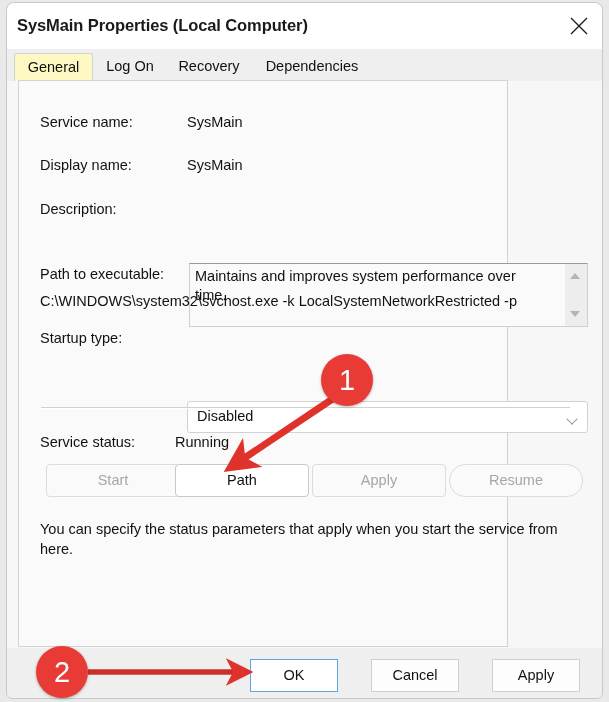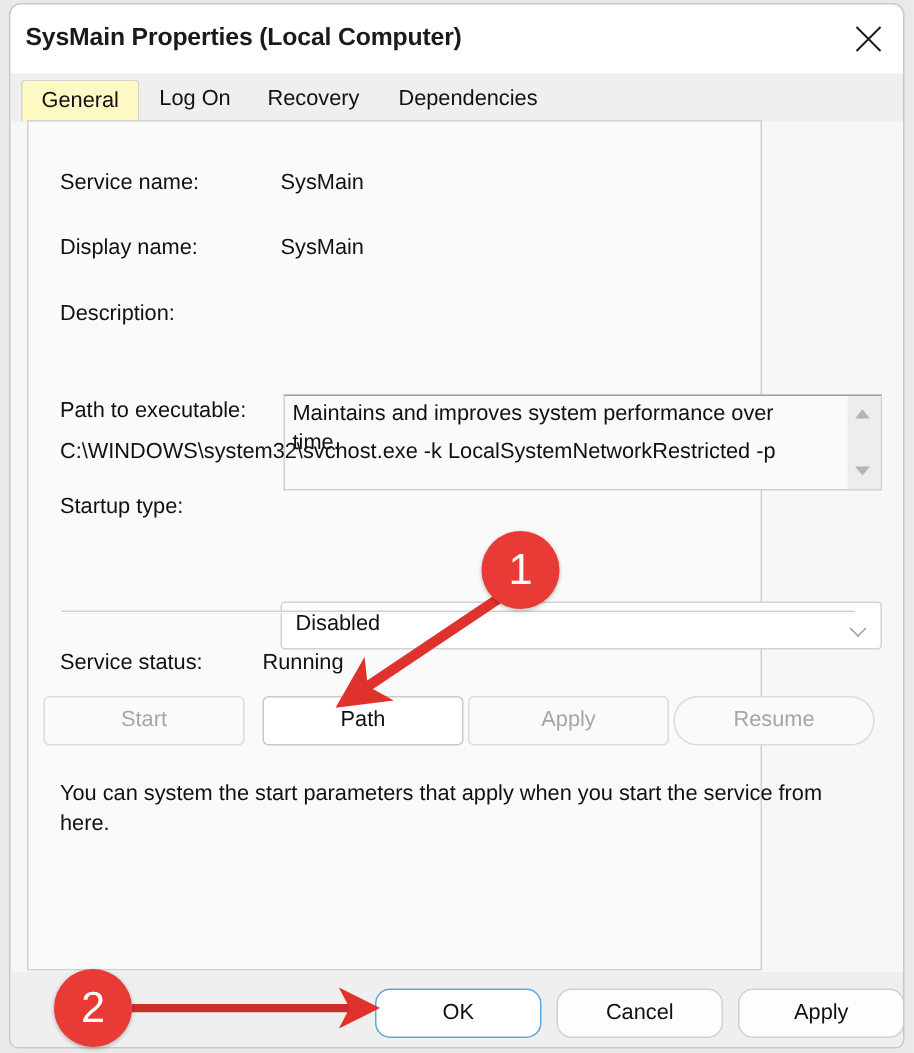--- a/index.html
+++ b/index.html
@@ -243,25 +243,25 @@
     left: 0;
     top: 645px;
     width: 595px;
     height: 50px;
     background: #efefef;
     border-radius: 0 0 5px 5px;
   }
   .fbtn {
     position: absolute;
     top: 11px;
-    width: 111px;
+    width: 88px;
     height: 33px;
     background: #fdfdfd;
     border: 1px solid #d0d0d0;
-    border-radius: 10px;
+    border-radius: 0;
     box-sizing: border-box;
     font-size: 14.5px;
     color: #111111;
     text-align: center;
     line-height: 31px;
   }
   .fbtn.focused {
     border: 1.5px solid #5ba7e0;
     background: #ffffff;
   }
@@ -332,26 +332,26 @@
     <div class="select">
       <div class="select-val">Disabled</div>
       <div class="chev"></div>
     </div>
 
     <div class="sep"></div>
 
     <div class="lbl" style="left:21px; top:353px;">Service status:</div>
     <div class="val" style="left:156px; top:353px;">Running</div>
 
-    <div class="abtn" style="left:10px;">Start</div>
+    <div class="abtn" style="left:27px;">Start</div>
     <div class="abtn enabled" style="left:156px;">Path</div>
     <div class="abtn" style="left:293px;">Apply</div>
     <div class="abtn" style="left:430px;border-radius:16px;">Resume</div>
 
-    <div class="hint">You can system the start parameters that apply when you start the service from here.</div>
+    <div class="hint">You can specify the status parameters that apply when you start the service from here.</div>
 
     <div class="lbl dim" style="left:21px; top:575px;">Start parameters:</div>
     <div class="sp-input">
       <div style="position:absolute;left:8px;top:6px;font-size:14.5px;color:#a6a6a6;"></div>
     </div>
 
   </div>
 
   <div class="footer">
     <div class="fbtn focused" style="left:243px;">OK</div>

